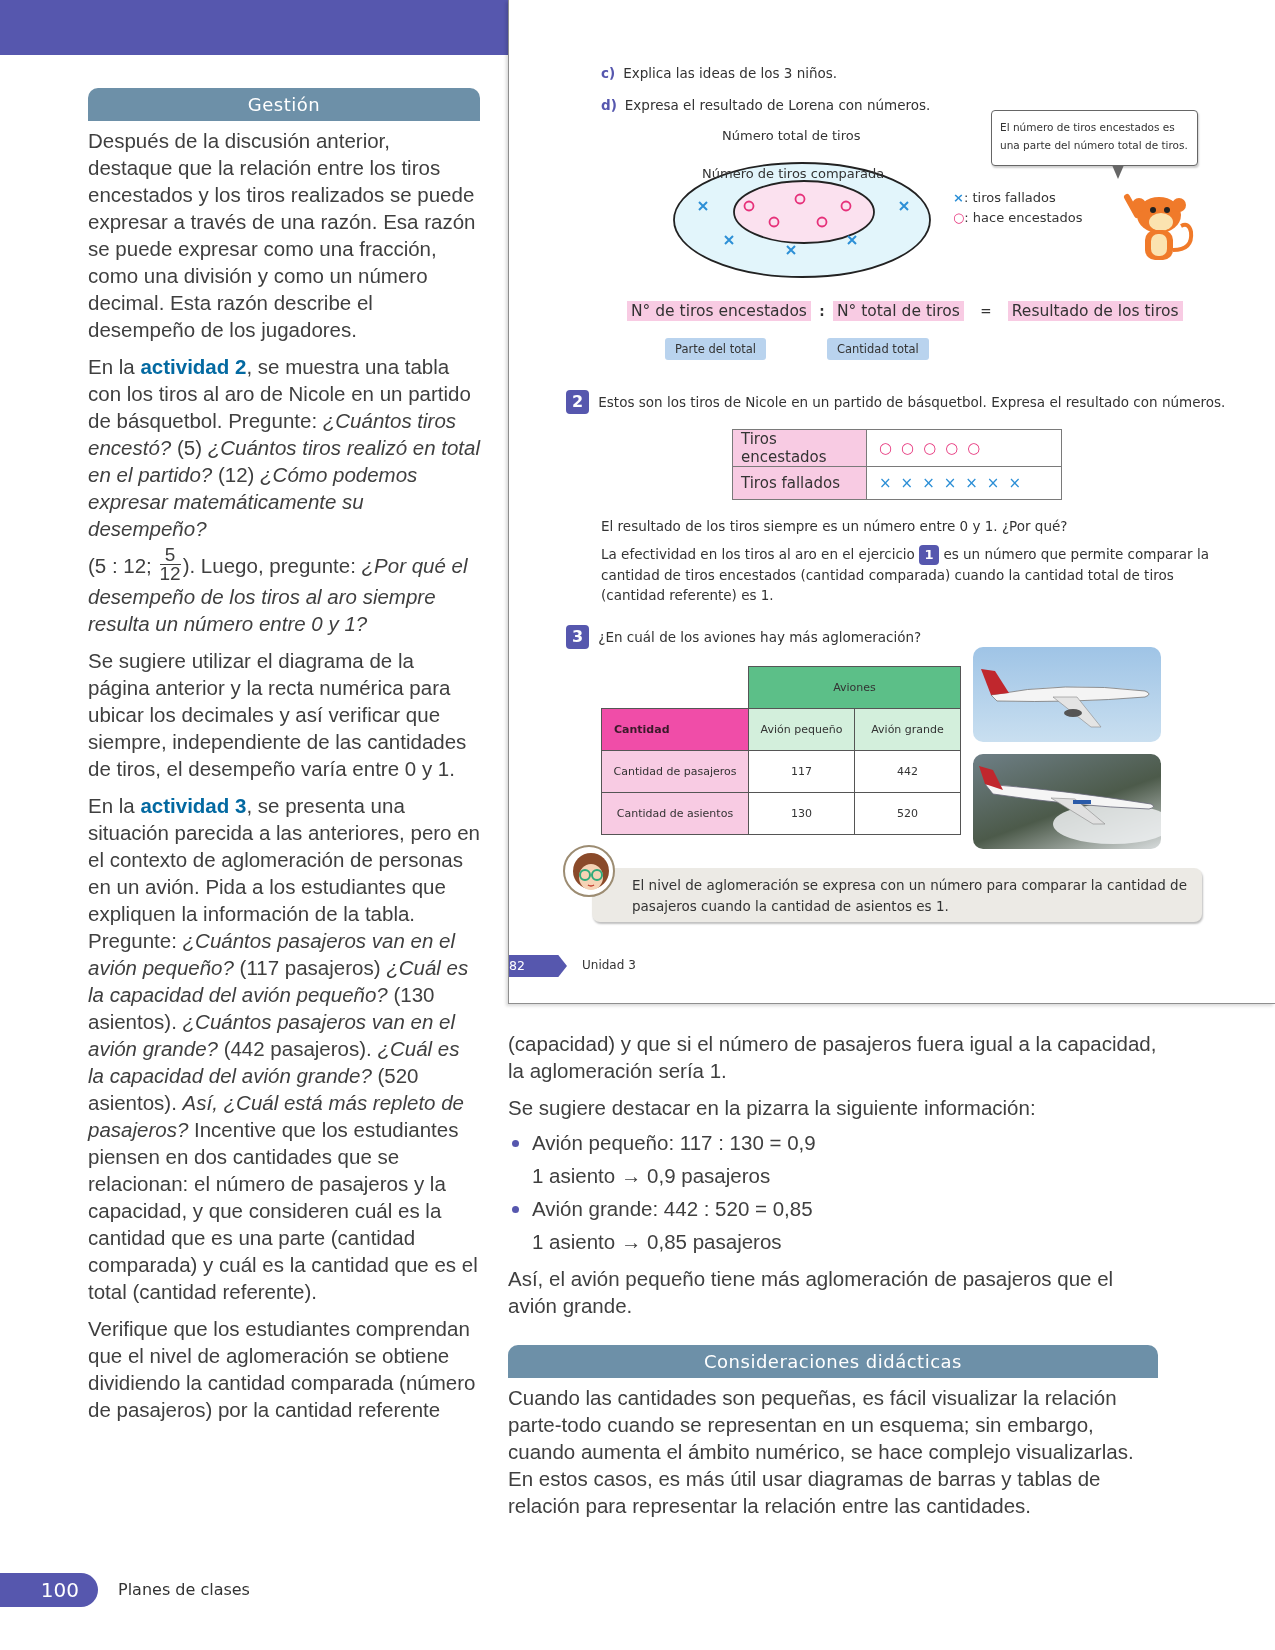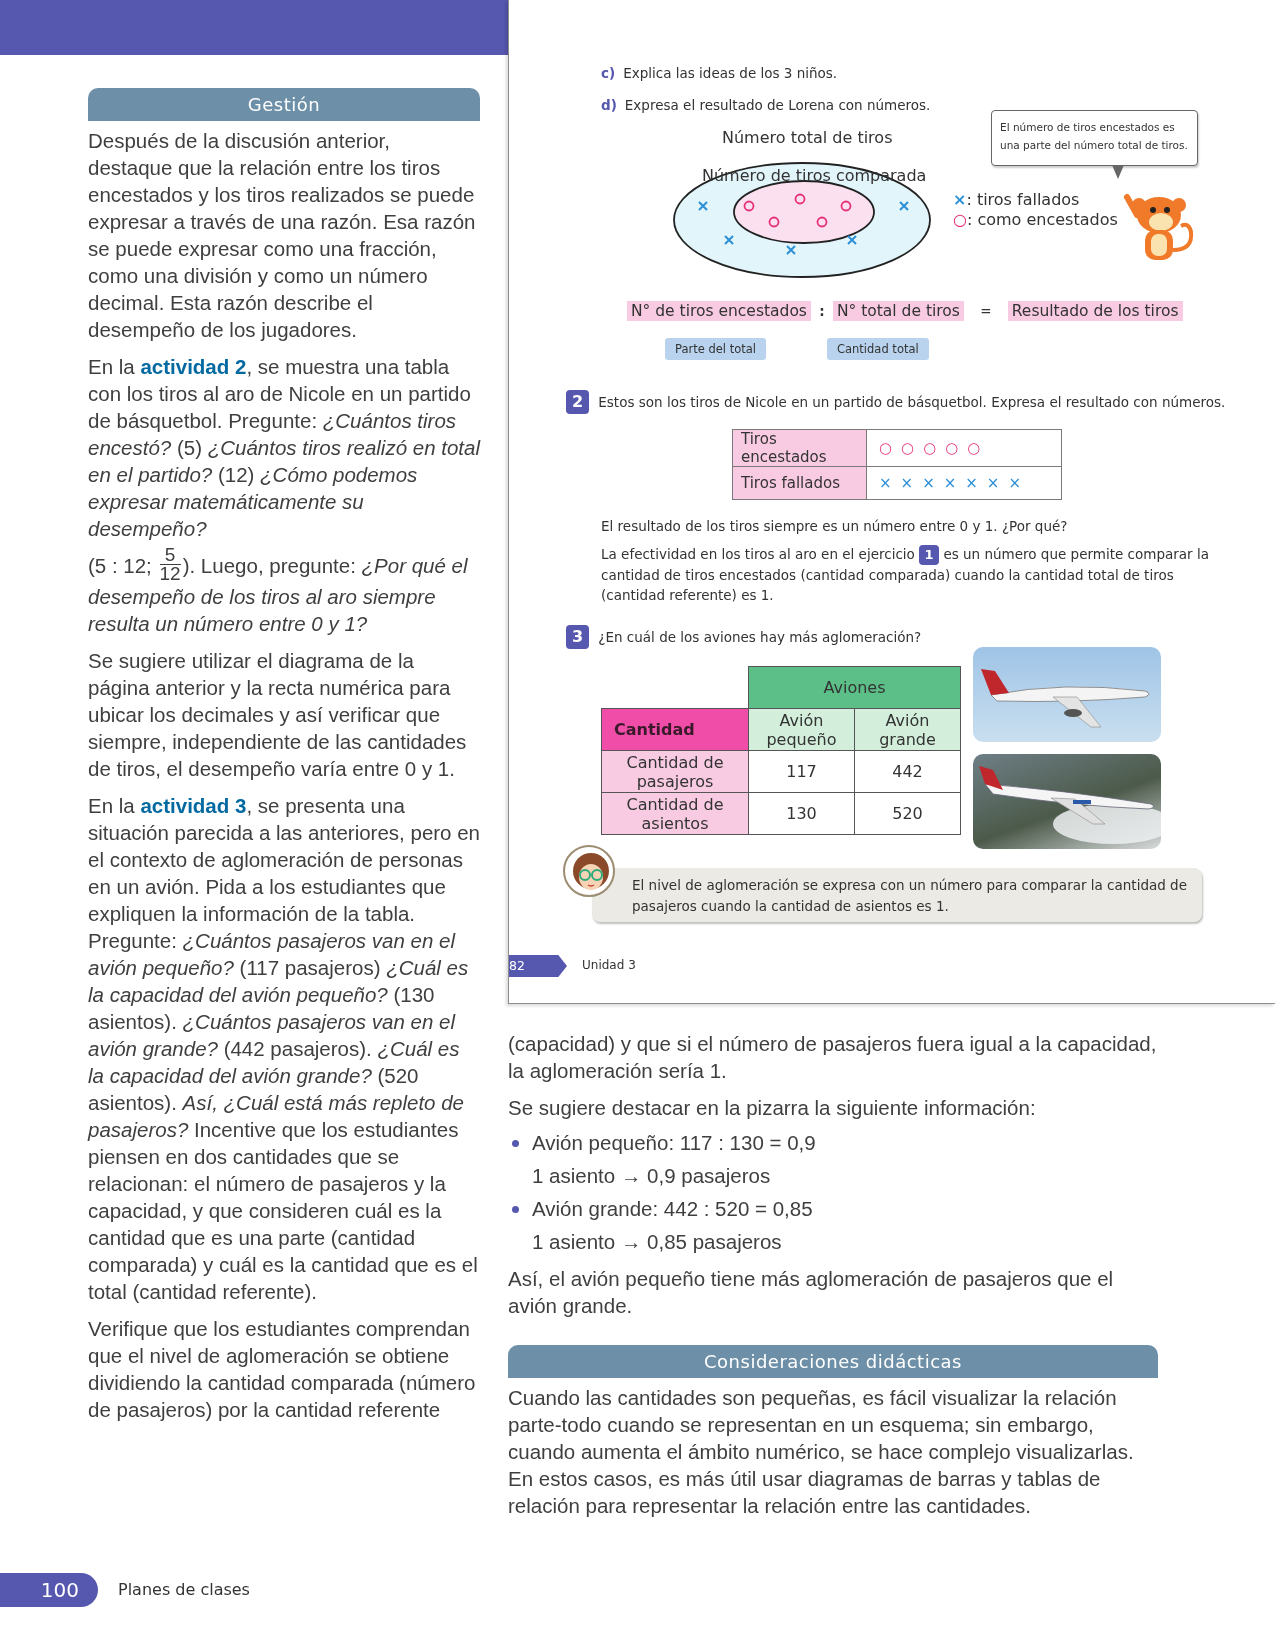--- a/index.html
+++ b/index.html
@@ -19,21 +19,21 @@
   .frac { display: inline-block; vertical-align: middle; text-align: center; line-height: 18px; font-size: 19px; margin: -6px 2px 0; }
   .frac .num { display: block; border-bottom: 1.5px solid #3f3f3f; padding: 0 2px; }
   .frac .den { display: block; }
 
   
   .inset { position: absolute; left: 508px; top: 0; width: 767px; height: 1004px; border: 1.5px solid #8e8e8e; border-top: none; border-right: none;
     background: #fff; box-shadow: -2px 2px 3px rgba(0,0,0,0.15); }
   .inset-inner { position: absolute; left: 0; top: 0; width: 100%; height: 100%; font-family: "DejaVu Sans", sans-serif; font-size: 13.5px; color: #333; }
   .abs { position: absolute; }
   .q-letter { color: #5657AE; font-weight: bold; margin-right: 8px; }
-  .small { font-size: 16px; }
+  .small { font-size: 13px; }
 
   .bubble { position: absolute; left: 482px; top: 110px; width: 207px; height: 56px; border: 1.5px solid #666; border-radius: 4px;
     background: #fff; font-size: 10.5px; line-height: 18px; padding: 7px 8px; box-shadow: 1px 2px 2px rgba(0,0,0,0.2); }
   .bubble:after { content: ""; position: absolute; left: 120px; bottom: -14px; width: 0; height: 0; border-left: 6px solid transparent; border-right: 6px solid transparent; border-top: 14px solid #666; }
 
   .legend-x { color: #2c8fd6; font-weight: bold; }
   .legend-o { color: #e6317a; font-weight: bold; }
 
   .pink-box { background: #F8CBE3; padding: 1px 4px; font-size: 15.5px; }
   .blue-tag { background: #B9D3EE; border-radius: 3px; font-size: 11.5px; padding: 4px 10px; color: #333; }
@@ -41,21 +41,21 @@
   .num-badge { display: inline-block; width: 23px; height: 24px; background: #5657AE; color: #fff; border-radius: 4px; text-align: center; font-weight: bold; line-height: 24px; font-size: 16px; }
   .num-badge.sm { width: 20px; height: 20px; line-height: 20px; font-size: 13px; }
 
   table.shots { position: absolute; left: 223px; top: 429px; border-collapse: collapse; }
   table.shots td { border: 1.5px solid #7a7a7a; height: 33px; font-size: 15px; }
   table.shots td.lbl { background: #F8CBE3; width: 134px; padding-left: 8px; }
   table.shots td.marks { width: 195px; padding-left: 12px; letter-spacing: 9px; }
   .mk-o { color: #e6317a; font-size: 17px; }
   .mk-x { color: #2c8fd6; font-size: 15px; }
 
-  table.planes { position: absolute; left: 92px; top: 666px; border-collapse: collapse; font-size: 16px; }
+  table.planes { position: absolute; left: 92px; top: 666px; border-collapse: collapse; font-size: 11px; }
   table.planes td { border: 1.3px solid #555; height: 42px; text-align: center; }
   table.planes td.empty { border: none; }
   table.planes td.green-h { background: #5CBF88; height: 37px; }
   table.planes td.green-l { background: #D3EFDC; }
   table.planes td.pink-h { background: #F04DA8; text-align: left; padding-left: 12px; font-weight: bold; color: #3a1a2a; }
   table.planes td.pink-l { background: #F8CBE3; }
   table.planes td.white { background: #fff; }
 
   .plane-photo { position: absolute; border-radius: 10px; overflow: hidden; }
 
@@ -127,21 +127,21 @@
         <circle cx="105" cy="72" r="4.5"></circle>
         <circle cx="153" cy="72" r="4.5"></circle>
       </g>
     </svg>
     <div class="abs small" style="left:193px; top:166px; background:transparent;">Número de tiros comparada</div>
 
     <div class="abs small" style="left:444px; top:190px;">
       <span class="legend-x">×</span><span>: tiros fallados</span>
     </div>
     <div class="abs small" style="left:444px; top:210px;">
-      <span class="legend-o">○</span><span>: como encestados</span>
+      <span class="legend-o">○</span><span>: hace encestados</span>
     </div>
 
     <div class="bubble">El número de tiros encestados es una parte del número total de tiros.</div>
     <svg class="abs" style="left:600px; top:170px;" width="100" height="100">
       <ellipse cx="50" cy="45" rx="22" ry="18" fill="#F07A2A"></ellipse>
       <ellipse cx="52" cy="52" rx="12" ry="9" fill="#FBE3B0"></ellipse>
       <circle cx="44" cy="40" r="3" fill="#222"></circle>
         <circle cx="58" cy="40" r="3" fill="#222"></circle>
       <circle cx="30" cy="35" r="7" fill="#F07A2A"></circle>
         <circle cx="70" cy="35" r="7" fill="#F07A2A"></circle>

